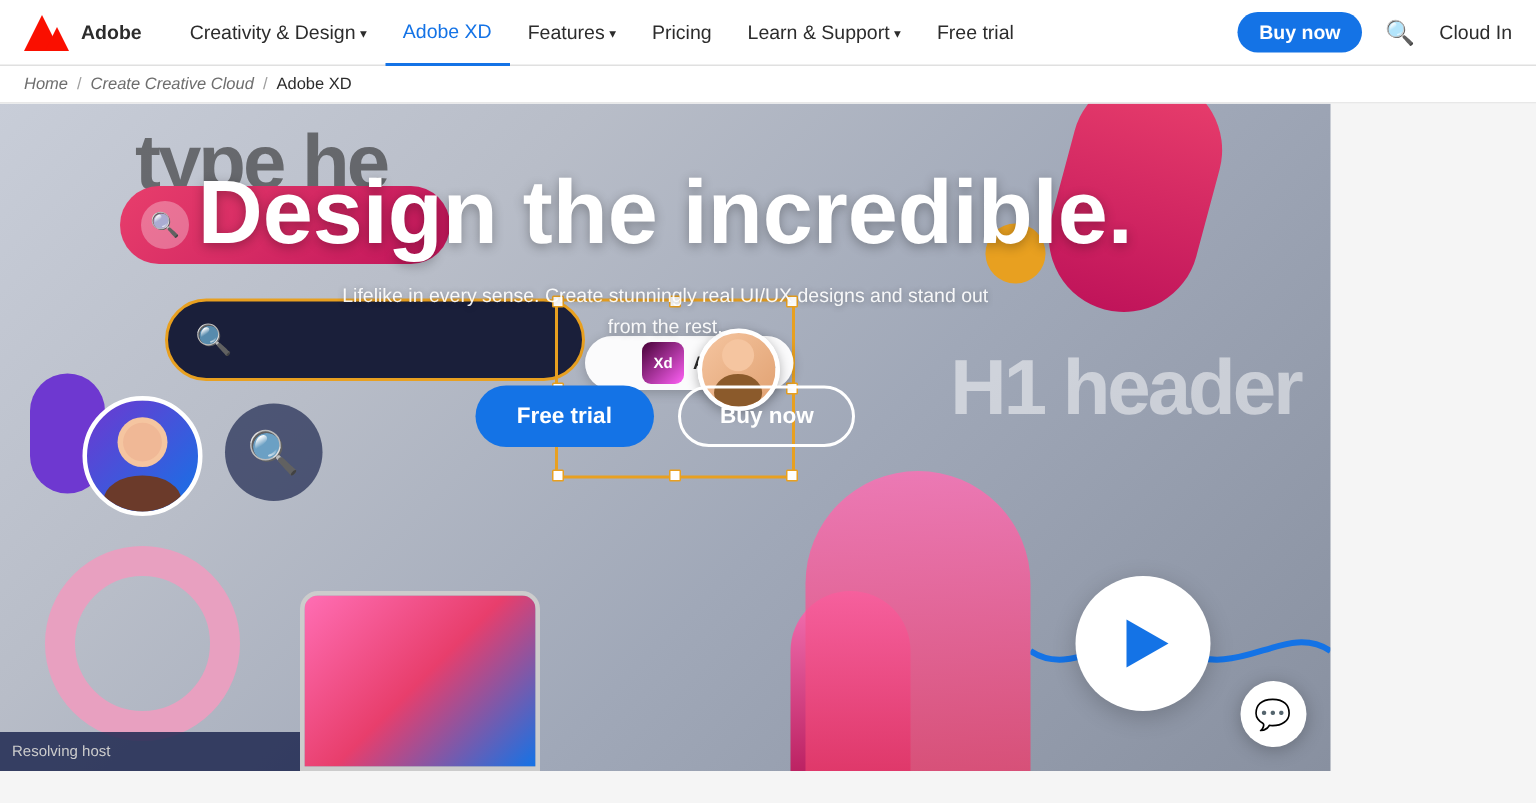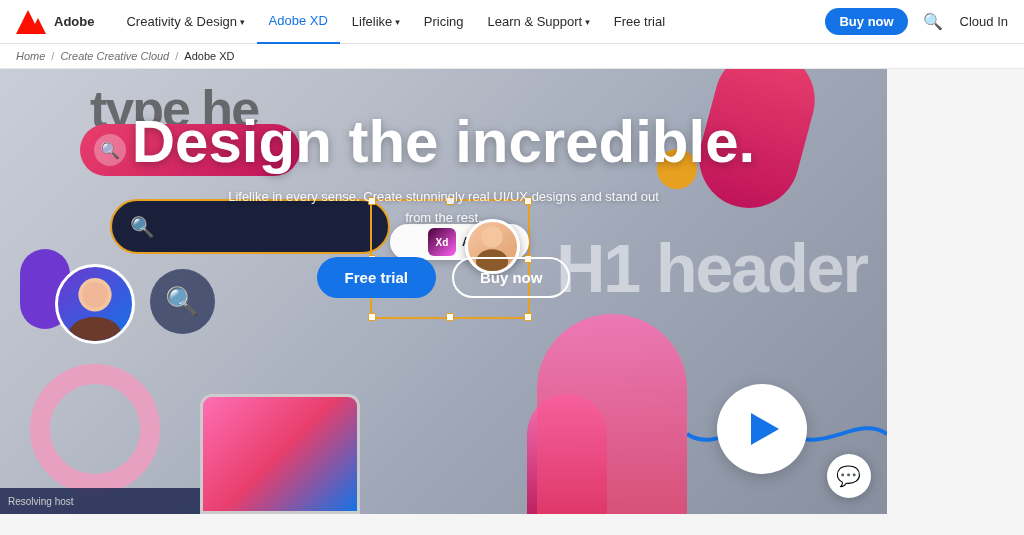--- a/index.html
+++ b/index.html
@@ -184,21 +184,21 @@
       width: 40px;
       height: 40px;
       background: #e8a020;
       border-radius: 50%;
     }
 
     
     .h1-header {
       top: 160px;
       right: 20px;
-      font-size: 68px;
+      font-size: 52px;
       font-weight: 800;
       color: rgba(255,255,255,0.5);
       letter-spacing: -2px;
       white-space: nowrap;
     }
 
     
     .blob-purple {
       top: 180px;
       left: 20px;
@@ -494,21 +494,21 @@
 
   <div class="nav-items">
     <a class="nav-item">
       <span>Creativity &amp; Design</span>
       <span class="chevron">▾</span>
     </a>
     <a class="nav-item active" style="border-bottom:2px solid #1473e6;">
       <span>Adobe XD</span>
     </a>
     <a class="nav-item">
-      <span>Lifelike</span>
+      <span>Features</span>
       <span class="chevron">▾</span>
     </a>
     <a class="nav-item">
       <span>Pricing</span>
     </a>
     <a class="nav-item">
       <span>Learn &amp; Support</span>
       <span class="chevron">▾</span>
     </a>
     <a class="nav-item">

